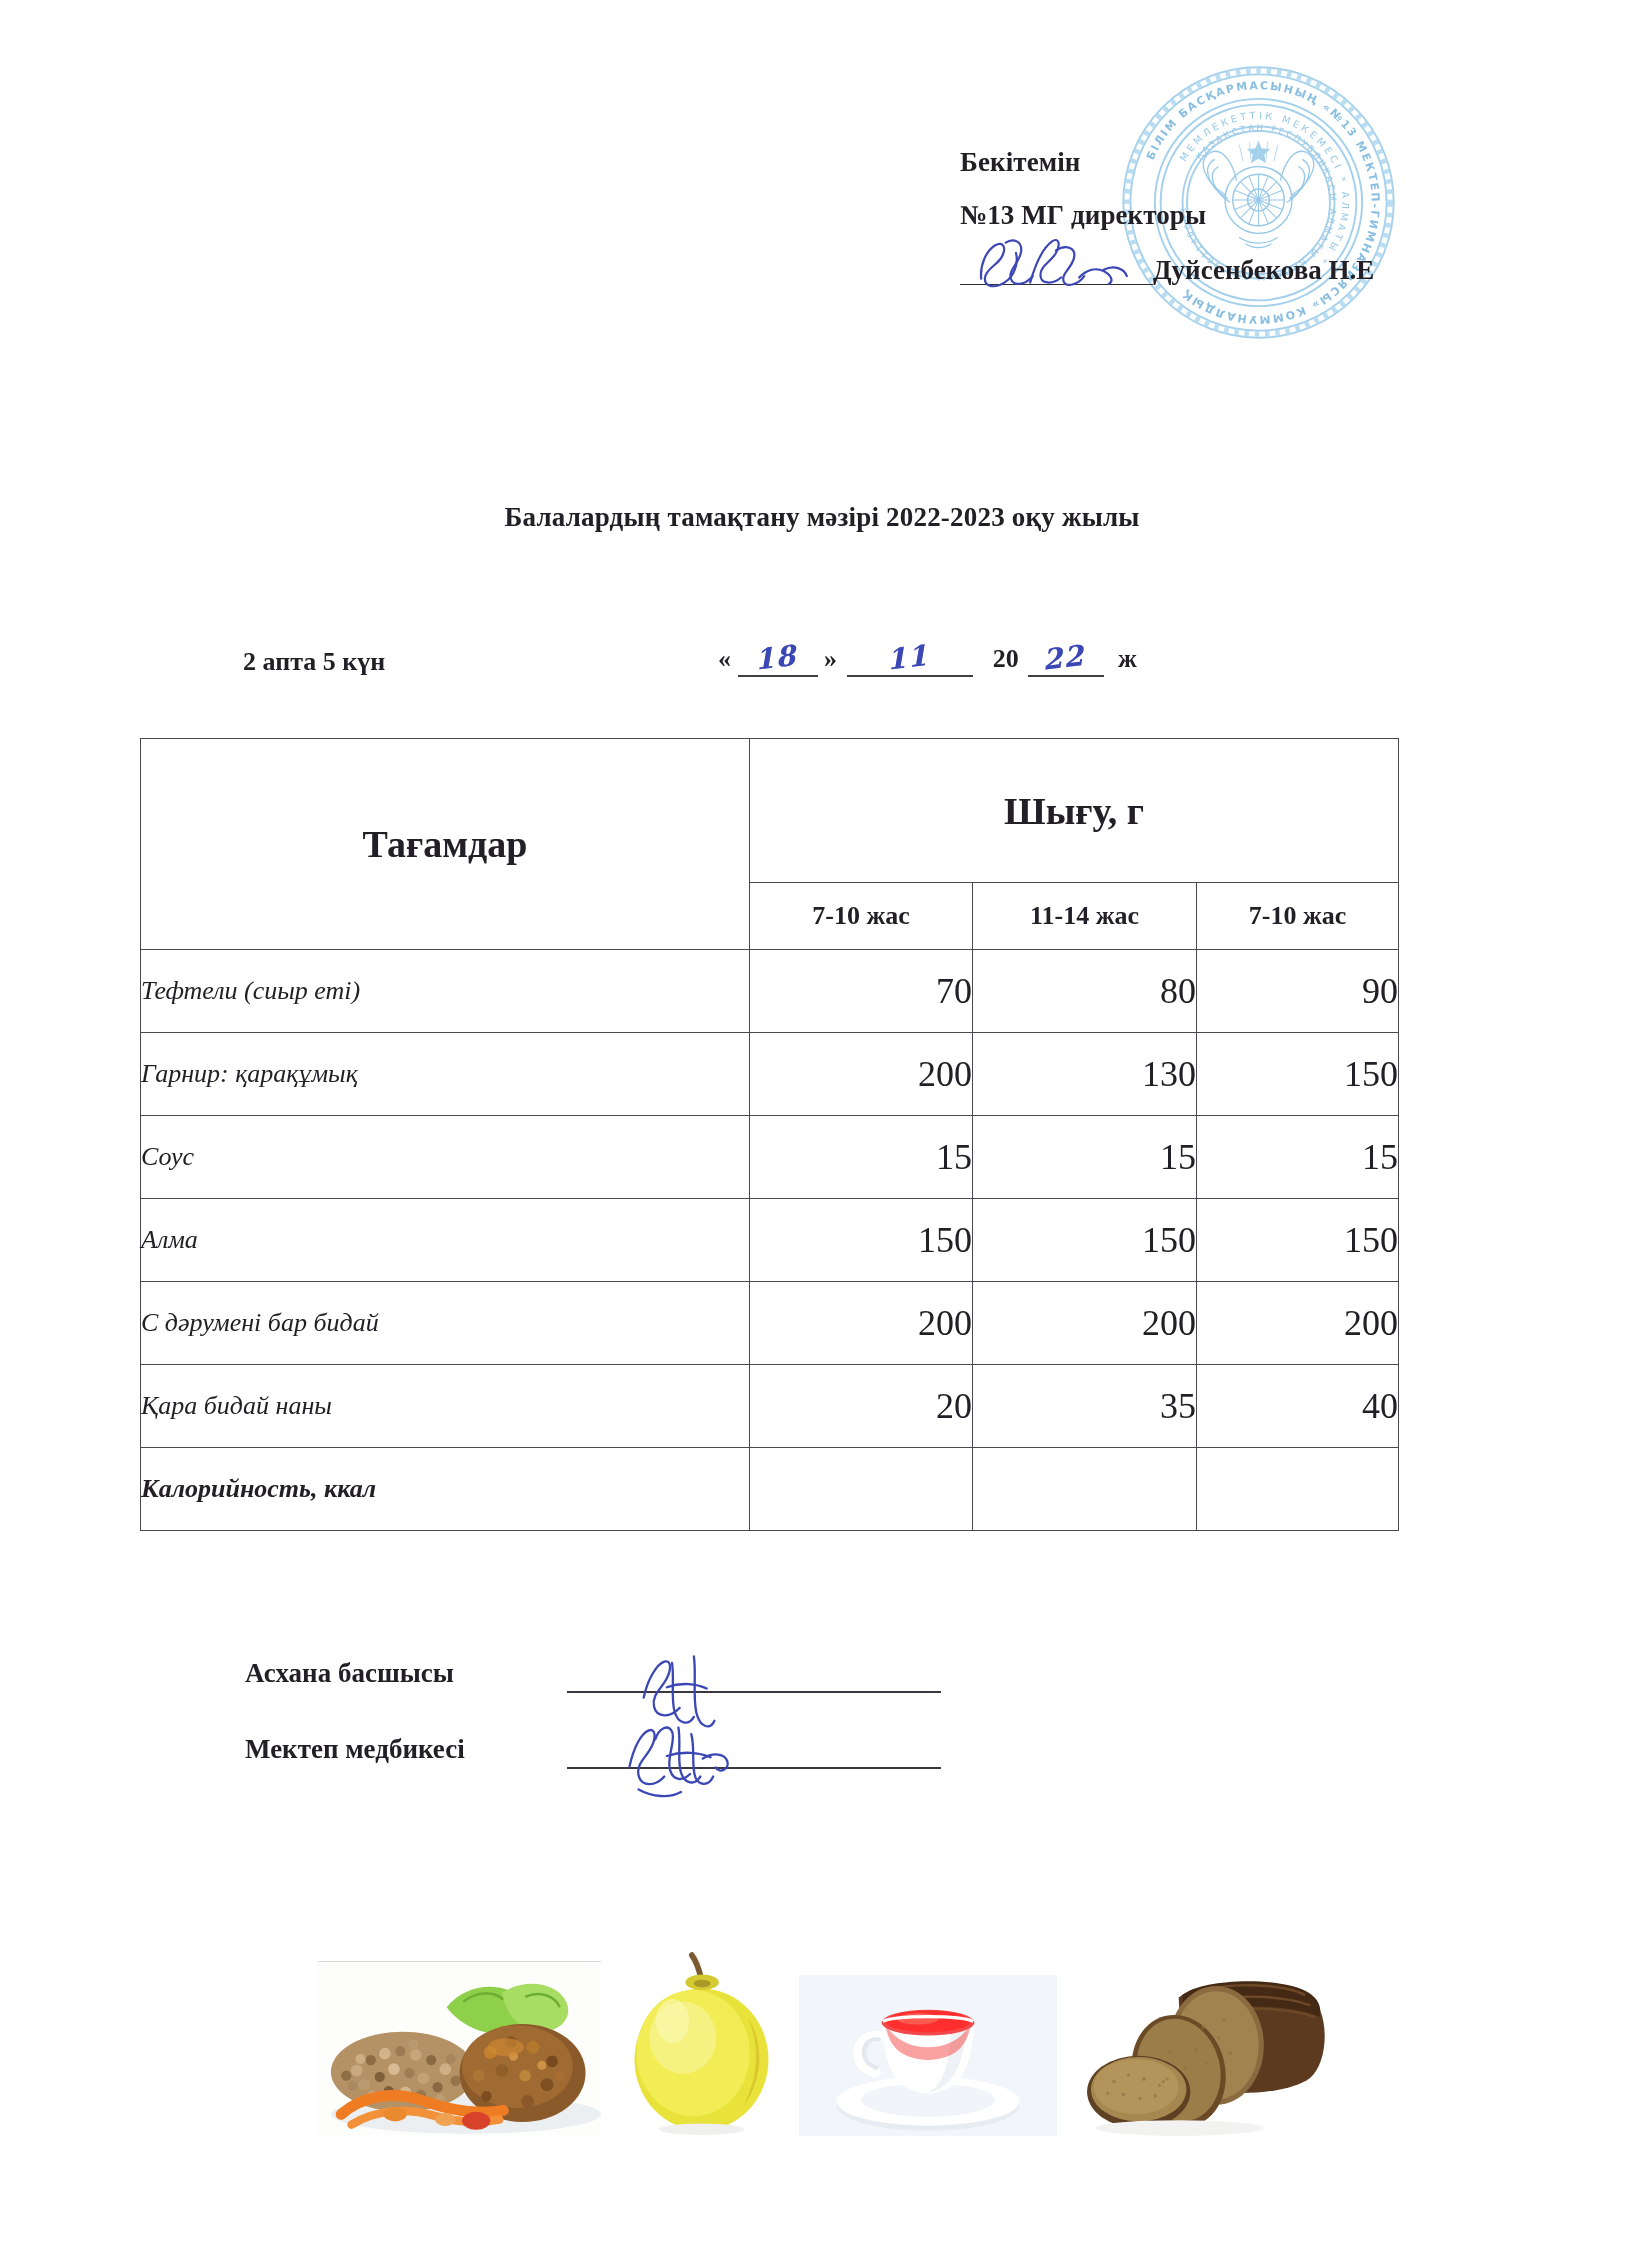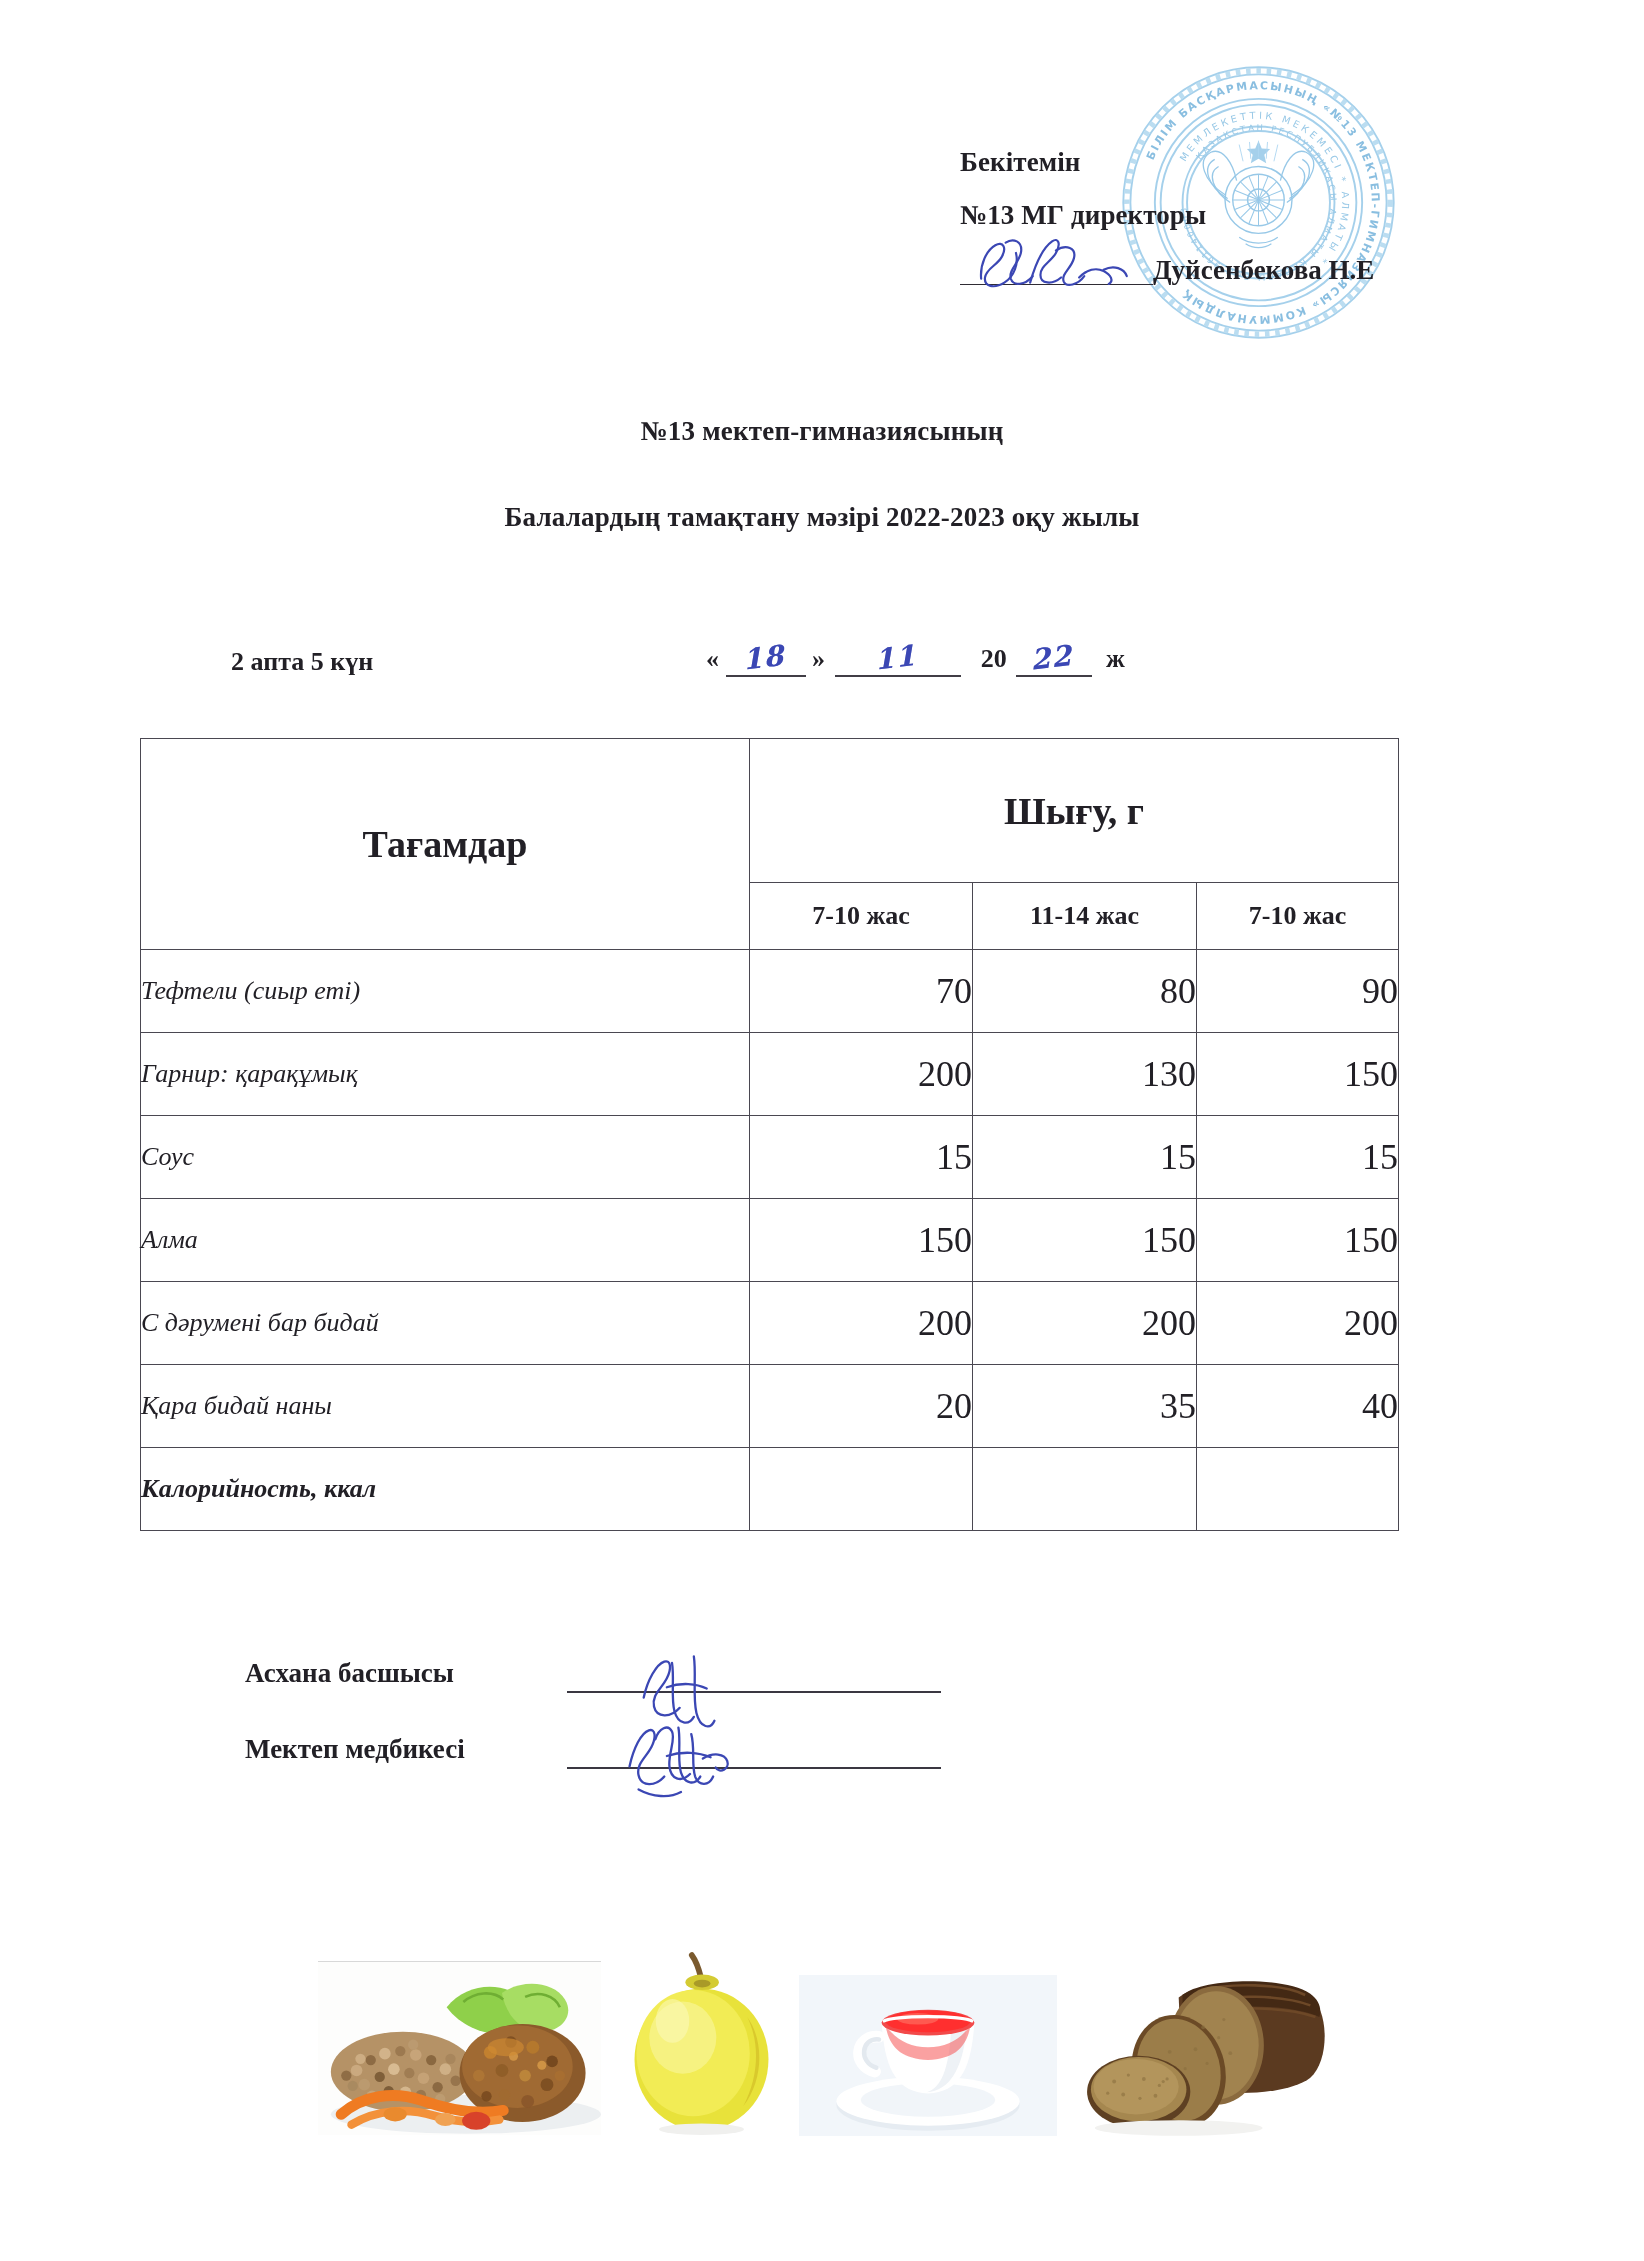--- a/index.html
+++ b/index.html
@@ -83,21 +83,21 @@
     font-weight: bold;
     font-size: 27px;
     letter-spacing: 0.2px;
   }
   .title-1 { top: 416px; }
   .title-2 { top: 502px; }
 
   
   .dateline {
     position: absolute;
-    left: 0;
+    left: 12px;
     top: 644px;
     width: 1472px;
     height: 52px;
   }
   .week-day {
     position: absolute;
     left: 231px;
     top: 2.6px;
     font-weight: bold;
     font-size: 26px;
@@ -346,21 +346,20 @@
           <path d="M46,18 C58,10 72,16 70,32 C68,48 50,60 54,74 C58,86 76,84 88,70"></path>
           <path d="M84,80 C92,52 104,26 118,16 C128,9 132,20 124,34 C116,48 100,54 100,68 C100,82 118,84 132,72"></path>
           <path d="M124,30 C140,20 156,26 152,42 C148,58 132,66 136,78 C140,88 158,84 168,70"></path>
           <path d="M160,72 C172,60 186,56 198,62 C210,68 214,78 206,82"></path>
           <path d="M198,60 C214,52 230,58 234,70"></path>
         </g>
       </svg>
     </div>
   </div>
 
-  <div class="title title-1">№13 мектеп-гимназиясының</div>
   <div class="title title-2">Балалардың тамақтану мәзірі 2022-2023 оқу жылы</div>
 
   <div class="dateline">
     <div class="week-day">2 апта 5  күн</div>
     <div class="date-fields">
       <span class="guil">«</span>
       <span class="blank day">
         <span class="hw">18</span>
       </span>
       <span class="guil">»</span>

